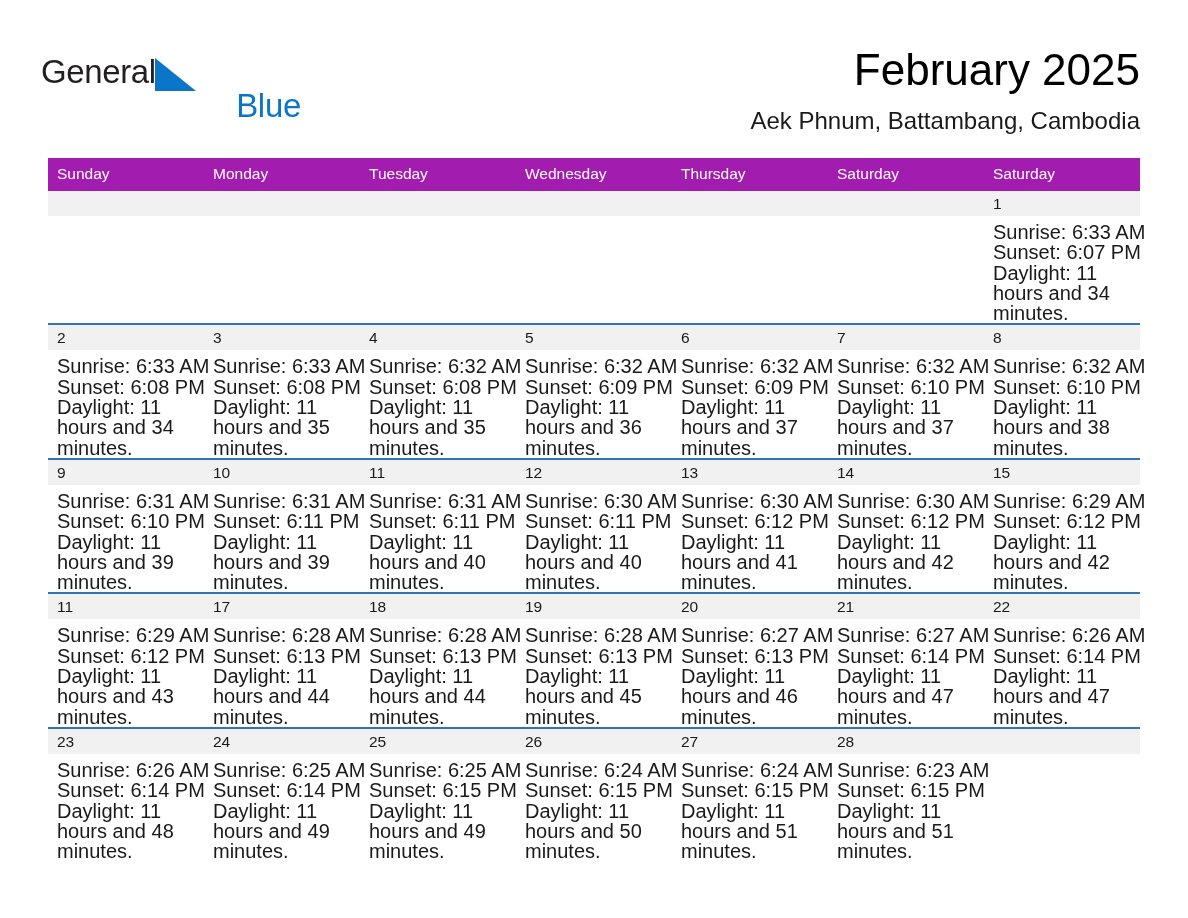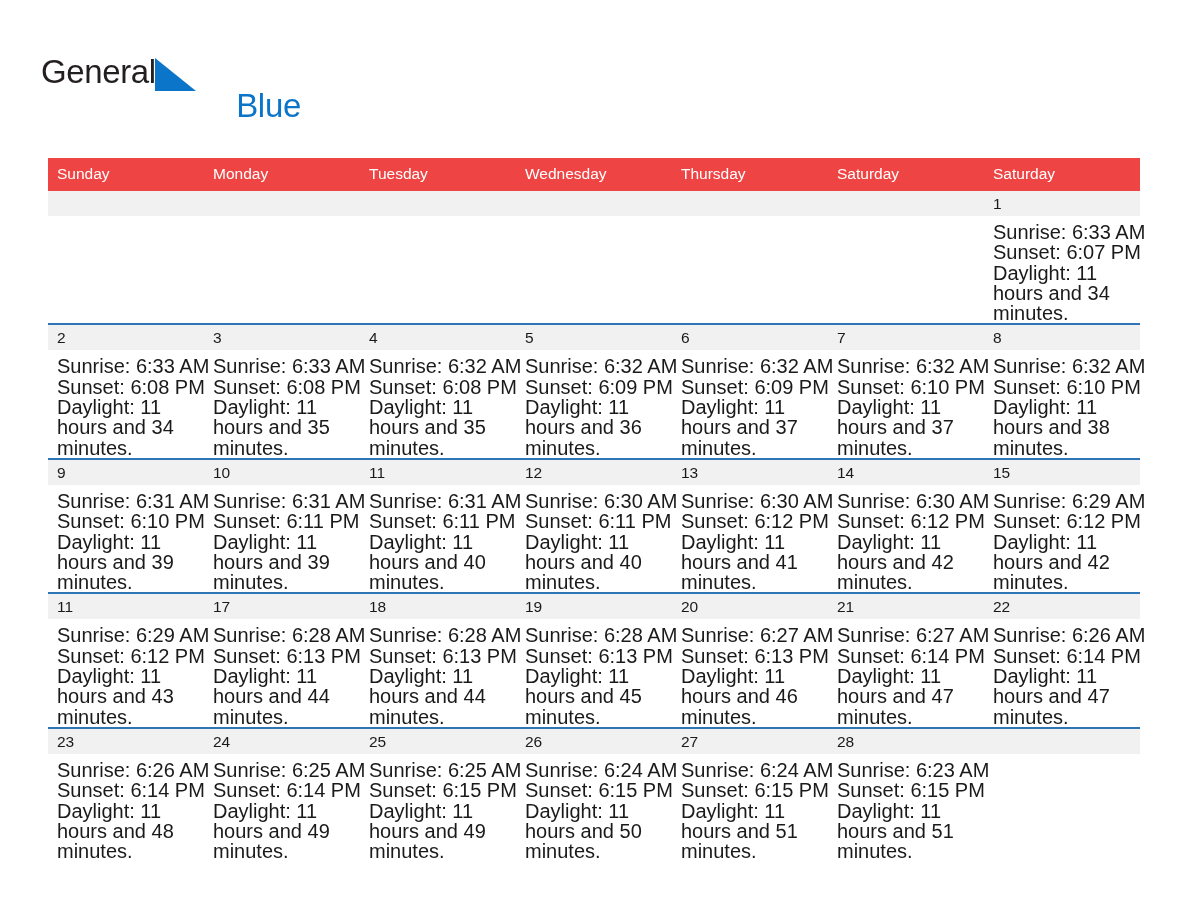--- a/index.html
+++ b/index.html
@@ -95,21 +95,21 @@
     left: 48px;
     top: 158px;
     width: 1092px;
   }
   table.cal {
     width: 1092px;
     border-collapse: collapse;
     table-layout: fixed;
   }
   table.cal th {
-    background: #ef4444;
+    background: #a21caf;
     color: #ffffff;
     font-weight: normal;
     font-size: 15.5px;
     text-align: left;
     padding: 6px 0 7px 9px;
     height: 20px;
     vertical-align: middle;
     border: none;
   }
   td.daycell {
@@ -158,20 +158,24 @@
 
     <div class="logo">
       <div class="logo-line1">
         <span class="logo-general">General</span><span class="logo-tri"><svg width="41" height="33" viewBox="0 0 41 33" xmlns="http://www.w3.org/2000/svg">
               <polygon points="0,0 41,33 0,33" fill="#0b75c9"></polygon>
             </svg></span>
       </div>
       <div class="logo-line2">Blue</div>
     </div>
 
+    <div class="titles">
+      <div class="month-title">February 2025</div>
+      <div class="location-title">Aek Phnum, Battambang, Cambodia</div>
+    </div>
 
   </div>
 
   <div class="calendar">
     <table class="cal">
       <thead>
         <tr id="weekday-row">
             <th>Sunday</th>
             <th>Monday</th>
             <th>Tuesday</th>

